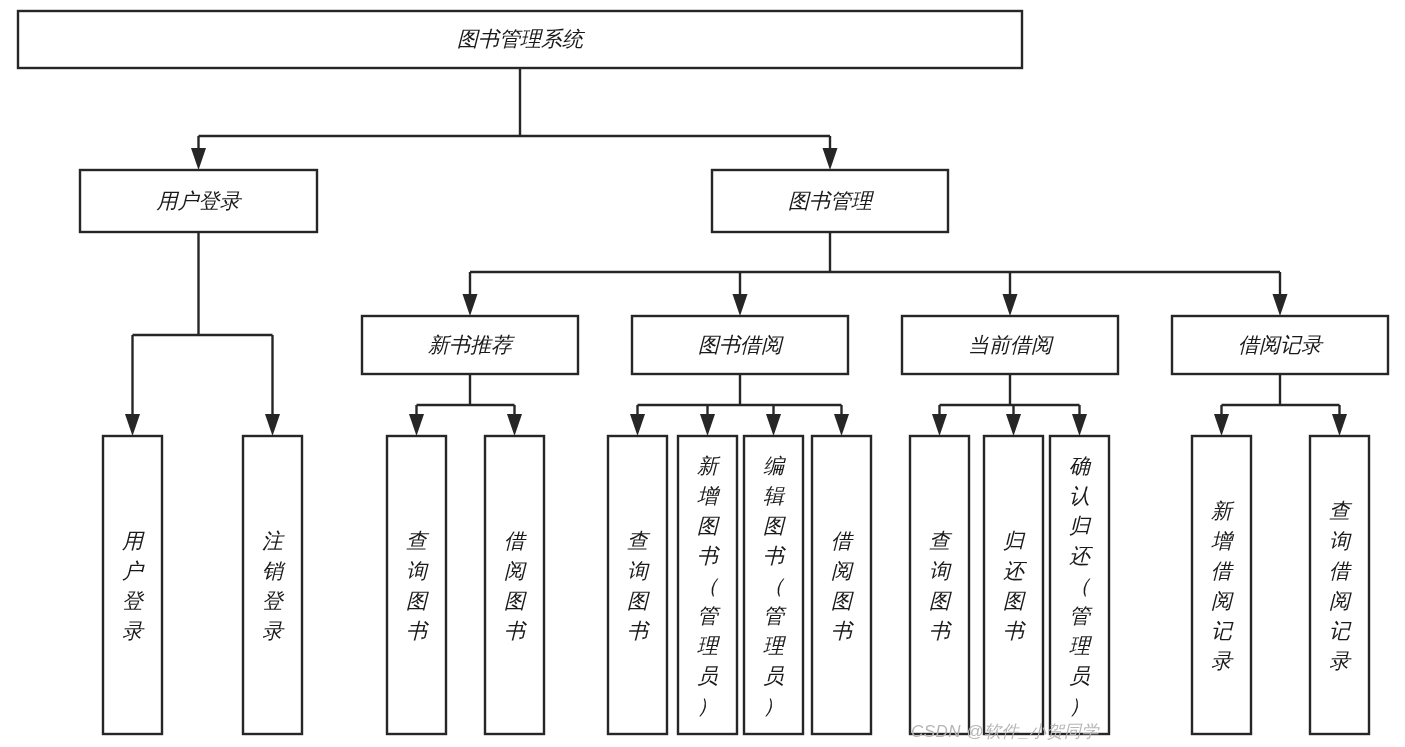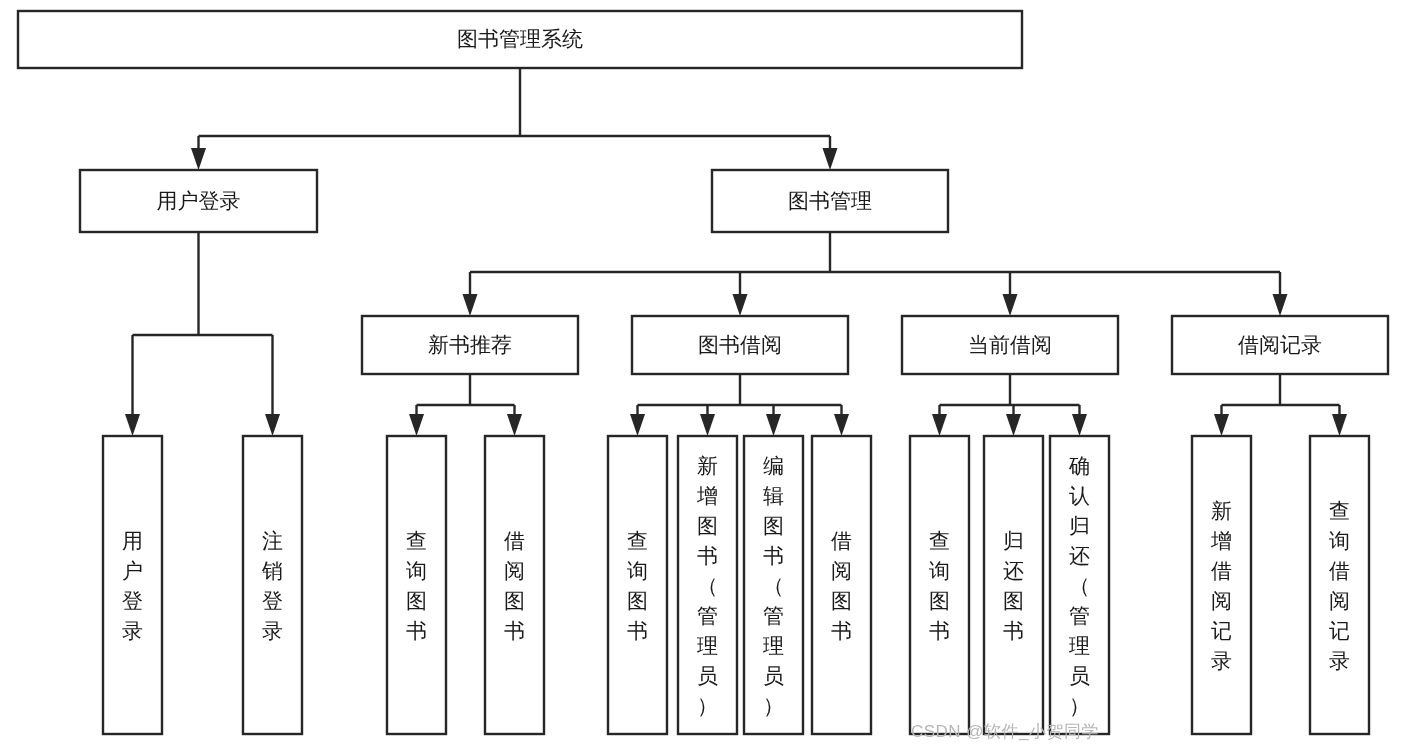--- a/index.html
+++ b/index.html
@@ -12,20 +12,21 @@
     width: 1405px;
     height: 747px;
     font-family: "Liberation Sans", "DejaVu Sans", sans-serif;
     overflow: hidden;
     position: relative;
   }
   #diagram-root {
     position: relative;
     width: 1111px;
     height: 747px;
+    font-style: italic;
   }
   svg#flow-svg {
     position: absolute;
     top: 0;
     left: 0;
     width: 1405px;
     height: 747px;
     display: block;
   }
   .node-box {

